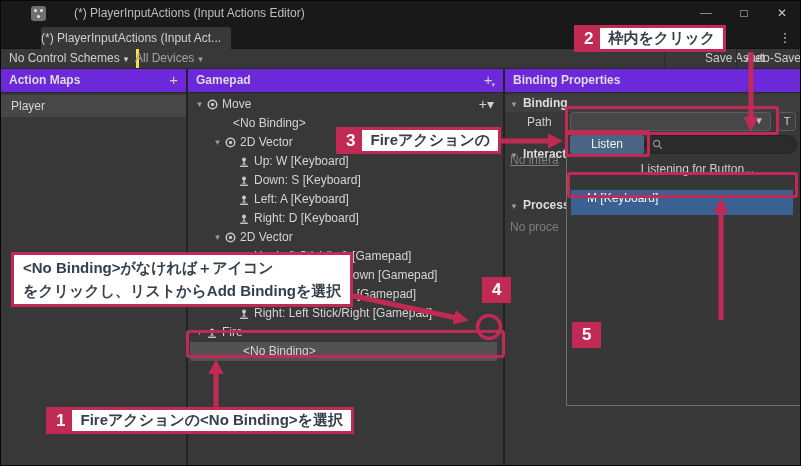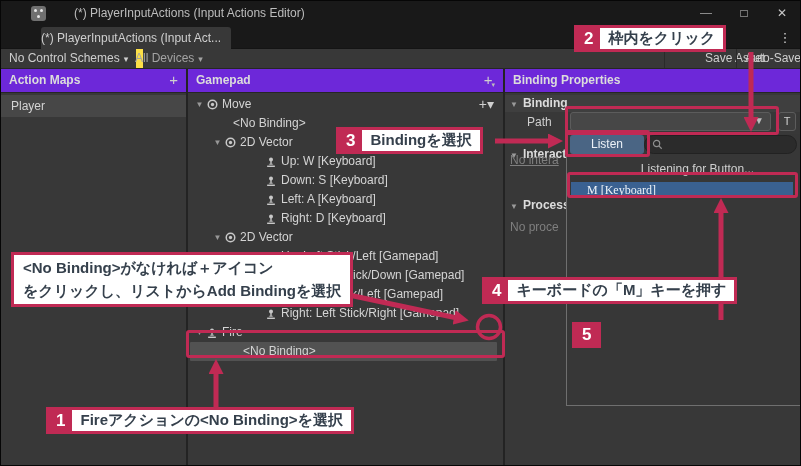--- a/index.html
+++ b/index.html
@@ -19,21 +19,21 @@
   .winctrl { position:absolute; top:0; width:34px; height:24px; text-align:center; line-height:24px; color:#c8c8c8; font-size:12px; }
   .wc-min { left:688px; color:#9a9a9a; } .wc-max { left:726px; } .wc-close { left:764px; }
   
   .tabstrip { position:absolute; left:0; top:24px; width:100%; height:24px; background:#191919; border-bottom:1px solid #141414; }
   .tab { position:absolute; left:0; top:2px; width:190px; height:22px; background:#383838; color:#cfcfcf;
          line-height:22px; white-space:nowrap; overflow:hidden; border-radius:3px 3px 0 0;margin-left:40px; }
   .kebab { position:absolute; right:6px; top:2px; width:18px; height:22px; line-height:22px; text-align:center; color:#cfcfcf; font-size:13px; letter-spacing:0; }
   
   .toolbar { position:absolute; left:0; top:48px; width:100%; height:20px; background:#383838; border-bottom:1px solid #262626; }
   .tbtn { position:absolute; top:0; height:19px; line-height:19px; padding:0 8px; white-space:nowrap; color:#cfcfcf; }
-  .tb-schemes { left:0; border-right:7px solid #fde047; }
+  .tb-schemes { left:0; border-right:3px solid #fde047; }
   .tb-devices { left:126px; color:#a3a3a3; }
   .tb-save { left:663px; border-left:1px solid #2a2a2a;padding-left:40px; }
   .tb-auto { left:735px; border-left:1px solid #2a2a2a; }
   .caret { font-size:9px; margin-left:4px; }
   
   .main { position:absolute; left:0; top:68px; width:100%; height:398px; display:flex; }
   .panel { position:relative; height:100%; }
   .p-maps { width:187px; border-right:2px solid #232323; }
   .p-actions { width:317px; border-right:2px solid #232323; }
   .p-props { width:295px; }
@@ -41,21 +41,21 @@
            font-weight:bold; color:#dcdcdc; padding:0 8px; display:flex; justify-content:space-between; font-size:12px; }
   .phead .plus { font-weight:normal; font-size:15px; color:#cfcfcf; line-height:22px; cursor:default; }
   .plus .tiny { font-size:7px; vertical-align:-2px; margin-left:-1px; color:#bdbdbd; }
   .maprow { margin-top:2px; height:22px; line-height:22px; background:#474747; color:#d4d4d4; padding-left:10px; }
   
   .tree { padding-top:2px; }
   .trow { height:19px; line-height:19px; display:flex; align-items:center; white-space:nowrap; position:relative; }
   .trow .disc { width:13px; font-size:8px; color:#989898; text-align:center; flex:none; }
   .trow .ticon { width:16px; flex:none; display:inline-flex; align-items:center; }
   .trow .tlabel { color:#d4d4d4; }
-  .lvl0 { padding-left:5px; } .lvl1 { padding-left:23px; } .lvl2 { padding-left:77px; }
+  .lvl0 { padding-left:5px; } .lvl1 { padding-left:23px; } .lvl2 { padding-left:50px; }
   .lvl1.noicon { padding-left:45px; } 
   .trow .rowplus { position:absolute; right:9px; top:0; font-size:14px; color:#cfcfcf; }
   .trow.sel { background:#525252; width:307px; margin-left:2px; padding-left:53px; border-radius:1px; }
   
   .foldrow { position:absolute; left:0; top:26px; width:100%; height:17px; background:#3f3f3f; line-height:17px; padding-left:5px; font-weight:bold; color:#dcdcdc; }
   .foldtri { font-size:8px; color:#9a9a9a; margin-right:5px; }
   .pathlabel { position:absolute; left:22px; top:46px; color:#cfcfcf; }
   .pathfield { position:absolute; left:65px; top:43px; width:201px; height:19px; background:#474747; border:1px solid #5c5c5c; border-radius:3px; }
   .pathfield .dd { position:absolute; right:6px; top:2px; font-size:10px; color:#bdbdbd; }
   .tbutton { position:absolute; left:273px; top:43px; width:18px; height:19px; background:#3d3d3d; border:1px solid #5c5c5c; border-radius:3px; text-align:center; line-height:17px; font-size:11px; color:#cfcfcf; }
@@ -63,21 +63,21 @@
   .frag.bold { font-weight:bold; color:#dcdcdc; }
   .frag.dim { color:#7f7f7f; }
   .f0 { top:78px; } .f1 { top:84px;text-decoration:underline; } .f2 { top:129px; } .f3 { top:151px; }
   
   .popup { position:absolute; left:61px; top:65px; width:234px; height:272px; background:#373737;
            border-left:1px solid #6f6f6f; border-bottom:1px solid #6f6f6f; }
   .pick-top { position:absolute; left:3px; top:1px; right:3px; height:19px; display:flex; gap:0; }
   .listenbtn { width:74px; height:19px; background:#4a6584; border-radius:3px; color:#ecf1f7; text-align:center; line-height:19px; }
   .searchbar { flex:1; height:19px; background:#2b2b2b; border:1px solid #222; border-radius:10px; display:flex; align-items:center; padding-left:7px; }
   .listening { position:absolute; left:14px; top:28px; width:100%; text-align:center; color:#cfcfcf; }
-  .resultrow { position:absolute; left:4px; top:48px; width:222px; height:16px; background:#3a6191; line-height:17px; padding-left:16px; color:#eef3f9;font-family:Liberation Serif, serif; }
+  .resultrow { position:absolute; left:4px; top:56px; width:222px; height:25px; background:#3a6191; line-height:17px; padding-left:16px; color:#eef3f9; }
   
   .ovl { position:absolute; left:0; top:0; width:801px; height:466px; pointer-events:none; }
   .hl { position:absolute; border:3px solid #c02a54; border-radius:3px; }
   .hl-path { left:564px; top:105px; width:214px; height:29px; }
   .hl-listen { left:564px; top:129px; width:85px; height:27px; }
   .hl-m { left:566px; top:171px; width:231px; height:26px; }
   .hl-nb { left:185px; top:329px; width:319px; height:28px; }
   .step { position:absolute; display:flex; align-items:stretch; border:3px solid #c02a54; background:#c02a54; }
   .step .num { color:#fff; font-weight:bold; font-size:17px; padding:0 7px; display:flex; align-items:center; }
   .step .lbl { background:#fff; color:#35404c; font-size:15px; font-weight:bold; padding:1px 8px; white-space:nowrap; display:flex; align-items:center; }
@@ -329,25 +329,24 @@
     <div class="note">
       <div>&lt;No Binding&gt;がなければ＋アイコン</div>
       <div>をクリックし、リストからAdd Bindingを選択</div>
     </div>
     <div class="step st2">
       <span class="num">2</span>
         <span class="lbl">枠内をクリック</span>
     </div>
     <div class="step st3">
       <span class="num">3</span>
-        <span class="lbl">Bindingを選択</span>
+        <span class="lbl">Fireアクションの</span>
     </div>
     <div class="step st4">
       <span class="num">4</span>
-        <span class="lbl">キーボードの「M」キーを押す</span>
     </div>
     <div class="step st5">
       <span class="num">5</span>
     </div>
     <div class="step st1">
       <span class="num">1</span>
         <span class="lbl">Fireアクションの&lt;No Binding&gt;を選択</span>
     </div>
   </div>
 </div>

